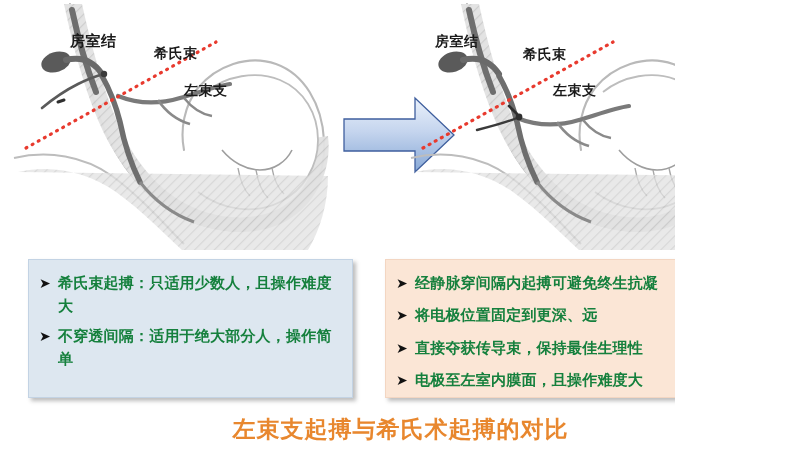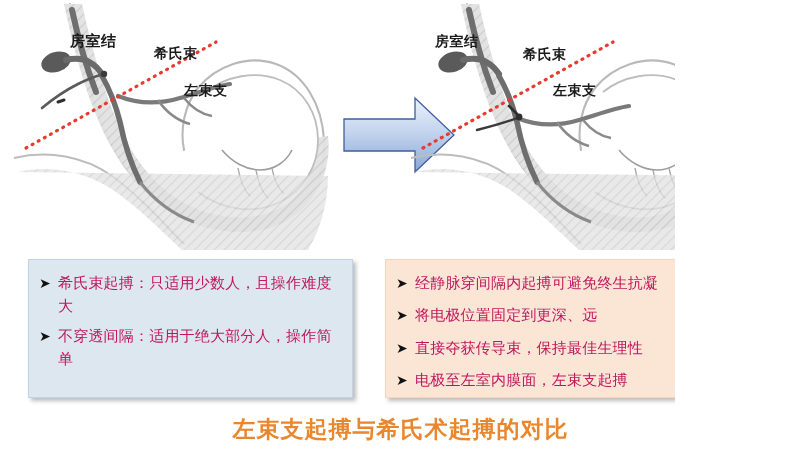--- a/index.html
+++ b/index.html
@@ -84,24 +84,24 @@
     font-size: 14px;
     line-height: 1.45;
     color: #111111;
     font-weight: bold;
     text-align: left;
     padding-top: 1px;
   }
   .bullet-text {
     flex: 1 1 auto;
     font-family: "DejaVu Sans", "Liberation Sans", sans-serif;
-    font-weight: normal;
+    font-weight: bold;
     font-size: 15px;
     line-height: 1.55;
-    color: #be185d;
+    color: #15803d;
     letter-spacing: 0.2px;
   }
 
   
   #footer-title {
     position: absolute;
     left: 0;
     top: 414px;
     width: 801px;
     text-align: center;
@@ -259,19 +259,19 @@
     <div class="bullet-row">
       <span class="bullet-marker">➤</span>
       <span class="bullet-text">将电极位置固定到更深、远</span>
     </div>
     <div class="bullet-row">
       <span class="bullet-marker">➤</span>
       <span class="bullet-text">直接夺获传导束，保持最佳生理性</span>
     </div>
     <div class="bullet-row">
       <span class="bullet-marker">➤</span>
-      <span class="bullet-text">电极至左室内膜面，左束支起搏</span>
+      <span class="bullet-text">电极至左室内膜面，且操作难度大</span>
     </div>
   </div>
 
   <div id="footer-title">左束支起搏与希氏术起搏的对比</div>
 
 </div>
 
 </body></html>

